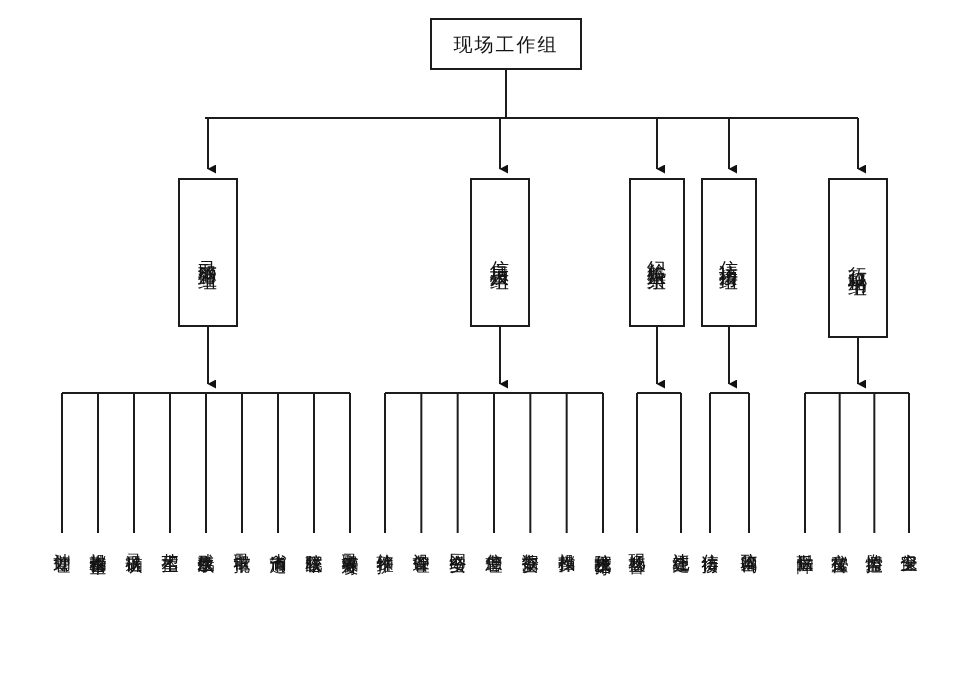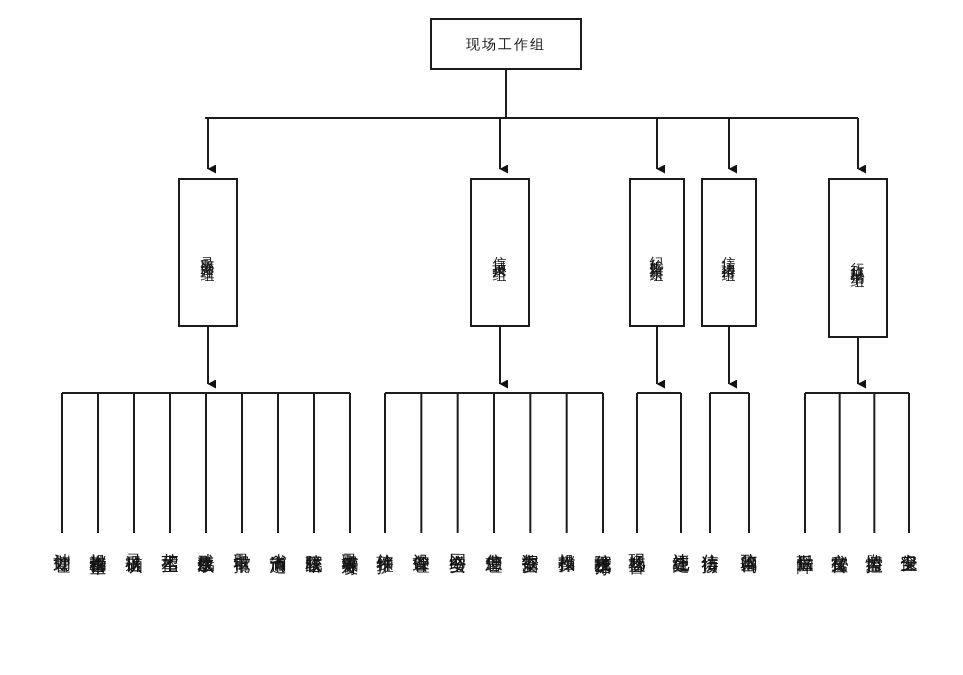--- a/index.html
+++ b/index.html
@@ -32,21 +32,21 @@
     border: 2px solid #1c1c1c;
     background: #ffffff;
     display: flex;
     align-items: center;
     justify-content: center;
   }
   .node-text {
     writing-mode: vertical-rl;
     text-orientation: upright;
     letter-spacing: 3px;
-    font-size: 14px;
+    font-size: 19px;
     line-height: 1;
     color: #141414;
     white-space: nowrap;
   }
   .node-text.horizontal {
     writing-mode: horizontal-tb;
     text-orientation: mixed;
     letter-spacing: 2px;
   }
   .leaf-label {

